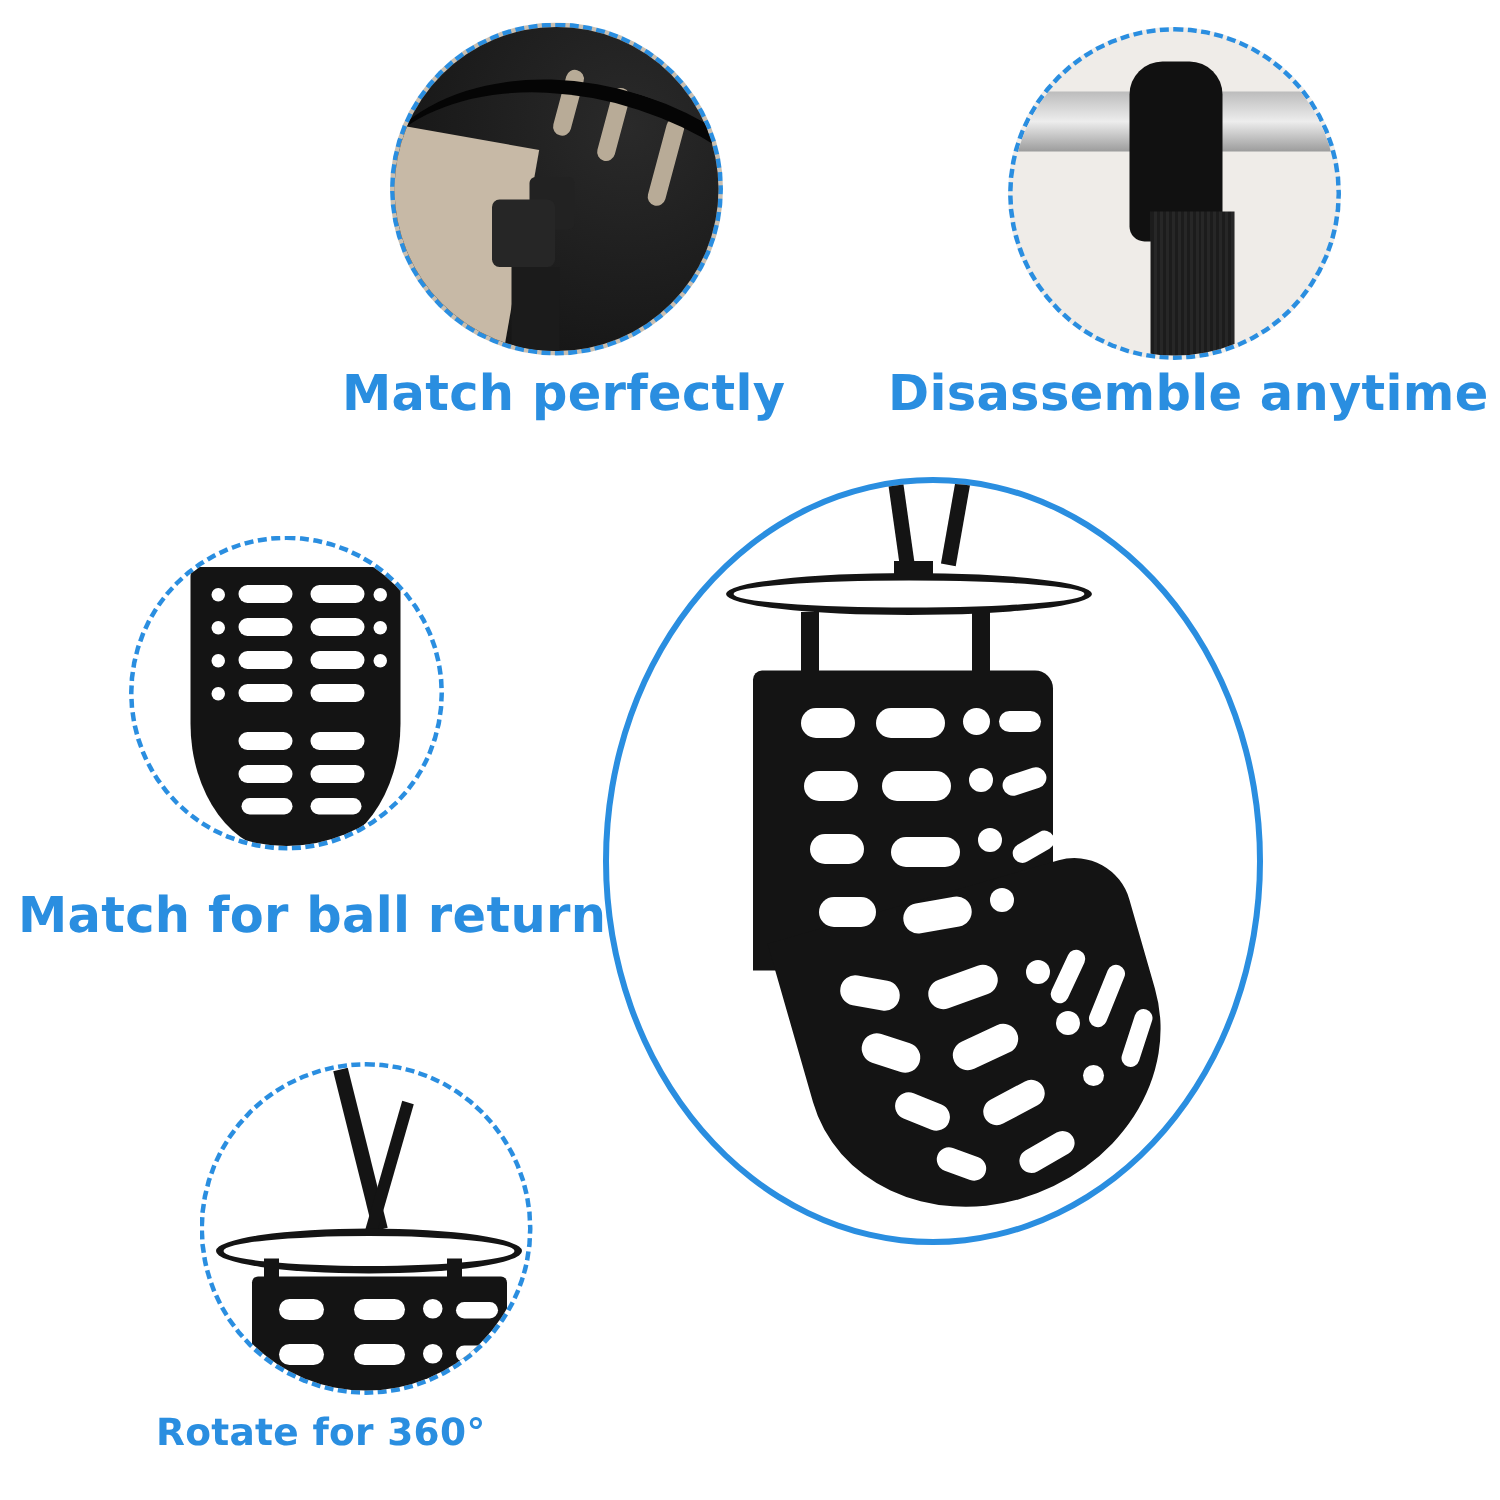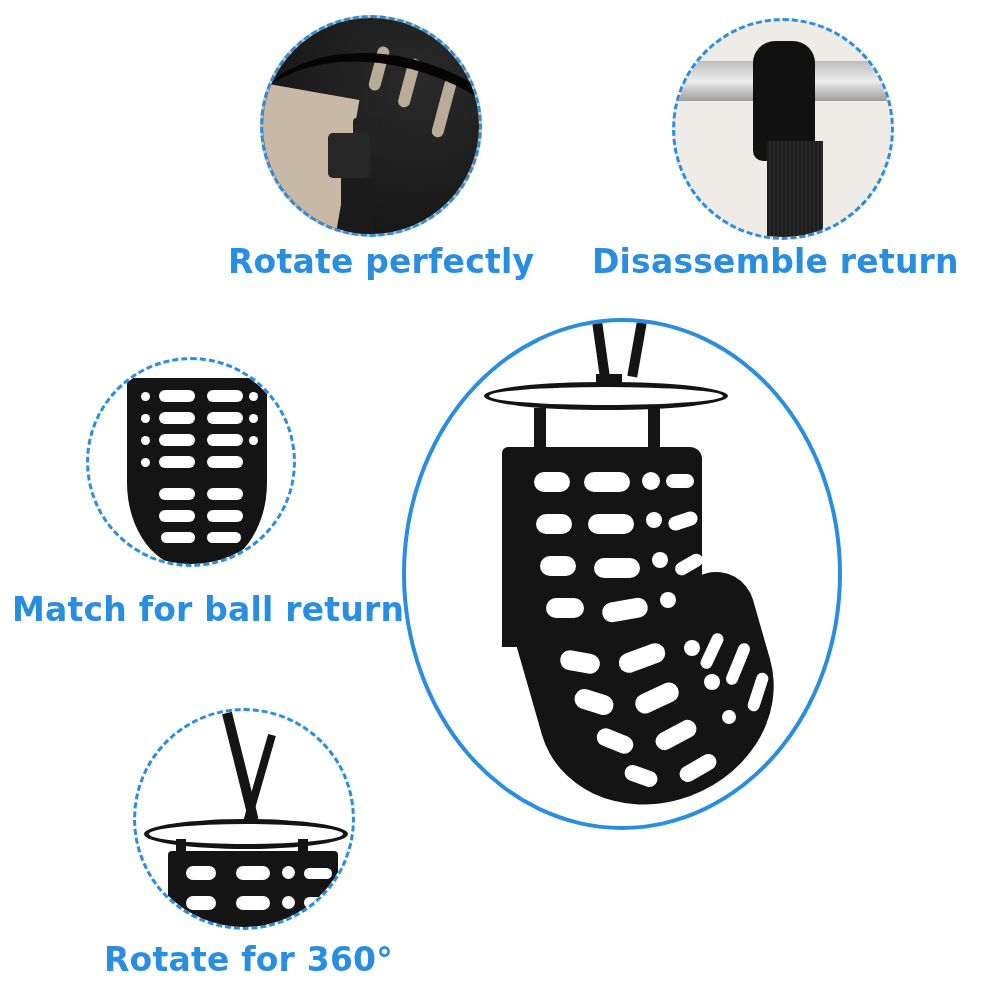--- a/index.html
+++ b/index.html
@@ -21,28 +21,28 @@
   <div class="blk" style="left:0; top:0; width:222px; height:222px; background:radial-gradient(circle at 70% 30%, #2a2a2a 0, #1a1a1a 60%, #0f0f0f 100%);"></div>
   <div style="position:absolute; left:-40px; top:70px; width:120px; height:200px; background:#c7b9a6; transform:rotate(10deg);"></div>
   <div class="dot" style="left:110px; top:28px; width:12px; height:45px; background:#b8ab97; border-radius:8px; transform:rotate(15deg);"></div>
   <div class="dot" style="left:140px; top:40px; width:12px; height:50px; background:#b8ab97; border-radius:8px; transform:rotate(15deg);"></div>
   <div class="dot" style="left:175px; top:60px; width:12px; height:60px; background:#b8ab97; border-radius:8px; transform:rotate(15deg);"></div>
   <div style="position:absolute; left:-30px; top:40px; width:320px; height:230px; border-radius:50%; border-top:10px solid #050505; box-sizing:border-box; transform:rotate(18deg);"></div>
   <div class="blk" style="left:90px; top:100px; width:30px; height:35px; background:#222; border-radius:4px;"></div>
   <div class="blk" style="left:65px; top:115px; width:42px; height:45px; background:#262626; border-radius:5px;"></div>
   <div class="blk" style="left:78px; top:160px; width:32px; height:70px; background:#1b1b1b;"></div>
 </div>
-<div class="caption" style="left:228px; top:242px; font-size:33px;">Rotate perfectly</div>
+<div class="caption" style="left:228px; top:242px; font-size:33px;">Match perfectly</div>
 
 <div class="circle dashed" style="left:672px; top:18px; width:222px; height:222px; background:#efece8;">
   <div style="position:absolute; left:0; top:40px; width:222px; height:40px; background:linear-gradient(#bcbcbc,#ededed,#9c9c9c);"></div>
   <div class="blk" style="left:78px; top:20px; width:62px; height:120px; border-radius:22px 22px 10px 10px; background:#111;"></div>
   <div class="blk" style="left:92px; top:120px; width:56px; height:110px; background:repeating-linear-gradient(90deg,#1c1c1c 0,#1c1c1c 2px,#272727 2px,#272727 4px);"></div>
 </div>
-<div class="caption" style="left:592px; top:242px; font-size:33px;">Disassemble return</div>
+<div class="caption" style="left:592px; top:242px; font-size:33px;">Disassemble anytime</div>
 
 <div class="circle dashed" style="left:86px; top:357px; width:210px; height:210px; background:#ffffff;">
   <div class="blk" style="left:38px; top:18px; width:140px; height:190px; border-radius:6px 6px 45% 45%;"></div>
   <div class="hole" style="left:70px; top:30px; width:36px; height:12px;"></div>
   <div class="hole" style="left:118px; top:30px; width:36px; height:12px;"></div>
   <div class="hole" style="left:70px; top:52px; width:36px; height:12px;"></div>
   <div class="hole" style="left:118px; top:52px; width:36px; height:12px;"></div>
   <div class="hole" style="left:70px; top:74px; width:36px; height:12px;"></div>
   <div class="hole" style="left:118px; top:74px; width:36px; height:12px;"></div>
   <div class="hole" style="left:70px; top:96px; width:36px; height:12px;"></div>
@@ -72,21 +72,21 @@
   <div class="blk" style="left:162px; top:128px; width:10px; height:18px;"></div>
   <div class="hole" style="left:50px; top:155px; width:30px; height:14px;"></div>
   <div class="hole" style="left:100px; top:155px; width:34px; height:14px;"></div>
   <div class="dot" style="left:146px; top:155px; width:13px; height:13px;"></div>
   <div class="hole" style="left:168px; top:157px; width:28px; height:11px;"></div>
   <div class="hole" style="left:50px; top:185px; width:30px; height:14px;"></div>
   <div class="hole" style="left:100px; top:185px; width:34px; height:14px;"></div>
   <div class="dot" style="left:146px; top:185px; width:13px; height:13px;"></div>
   <div class="hole" style="left:168px; top:186px; width:28px; height:11px;"></div>
 </div>
-<div class="caption" style="left:104px; top:940px; font-size:33px;text-align:right;">Rotate for 360°</div>
+<div class="caption" style="left:104px; top:940px; font-size:25px;text-align:right;">Rotate for 360°</div>
 
 <div class="circle solid" style="left:402px; top:318px; width:440px; height:512px;">
 
   <div class="blk" style="left:190px; top:0; width:10px; height:55px; transform:rotate(-8deg);"></div>
   <div class="blk" style="left:226px; top:0; width:10px; height:55px; transform:rotate(10deg);"></div>
 
   <div style="position:absolute; left:78px; top:60px; width:244px; height:28px; border:5px solid #141414; border-radius:50%; box-sizing:border-box;"></div>
   <div class="blk" style="left:190px; top:52px; width:26px; height:10px;"></div>
   <div class="blk" style="left:128px; top:86px; width:12px; height:40px;"></div>
   <div class="blk" style="left:242px; top:86px; width:12px; height:40px;"></div>

